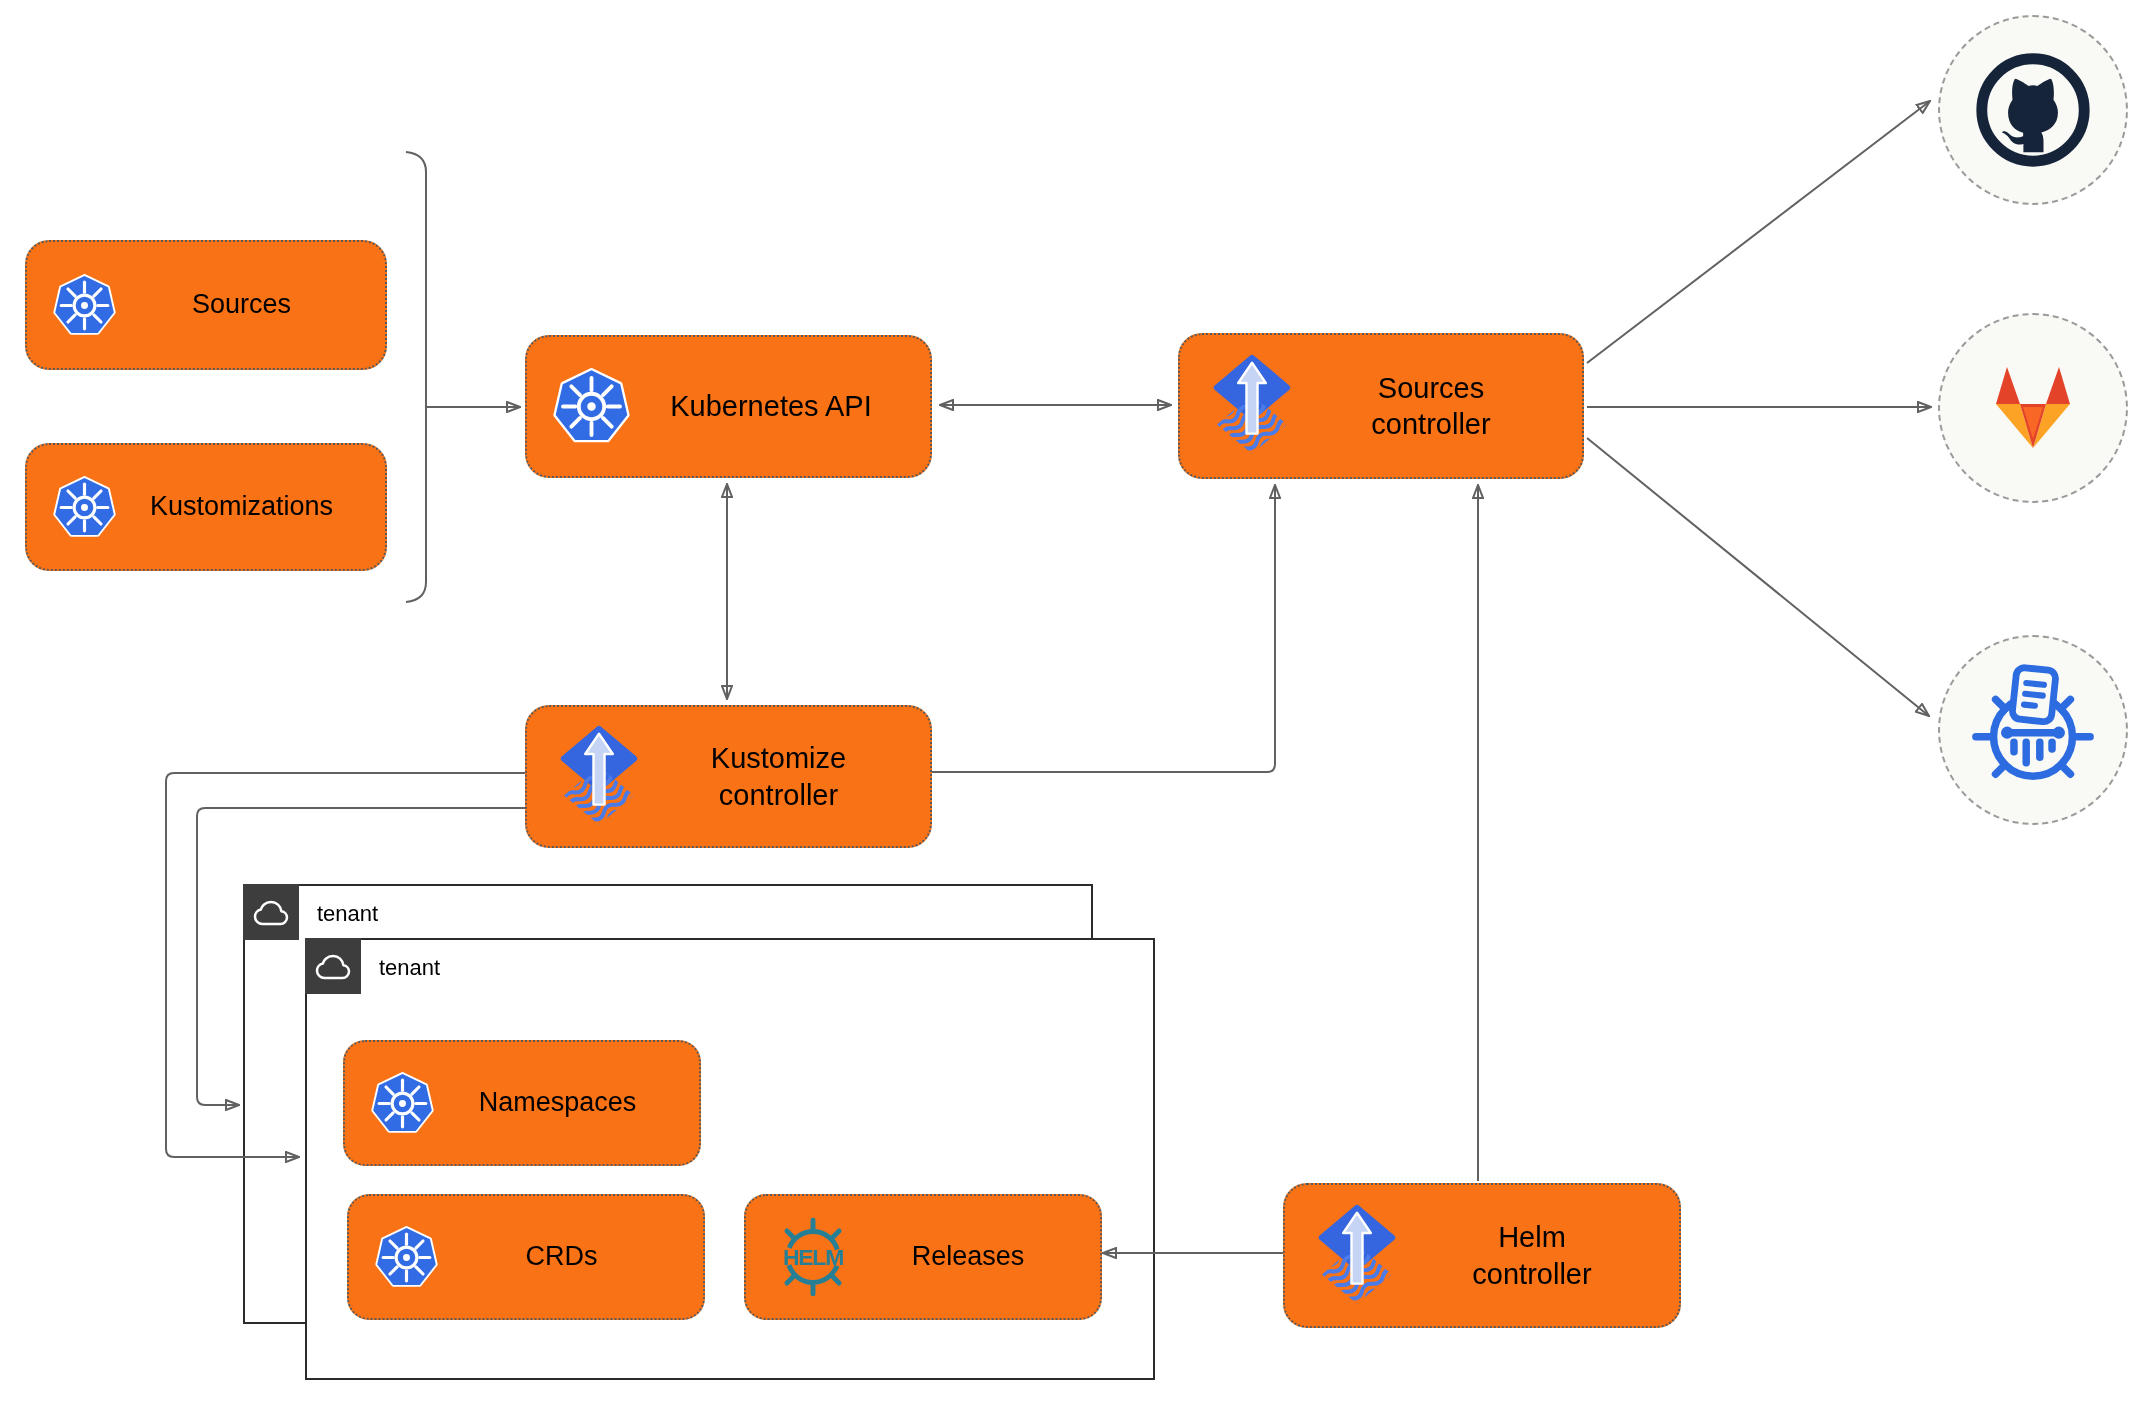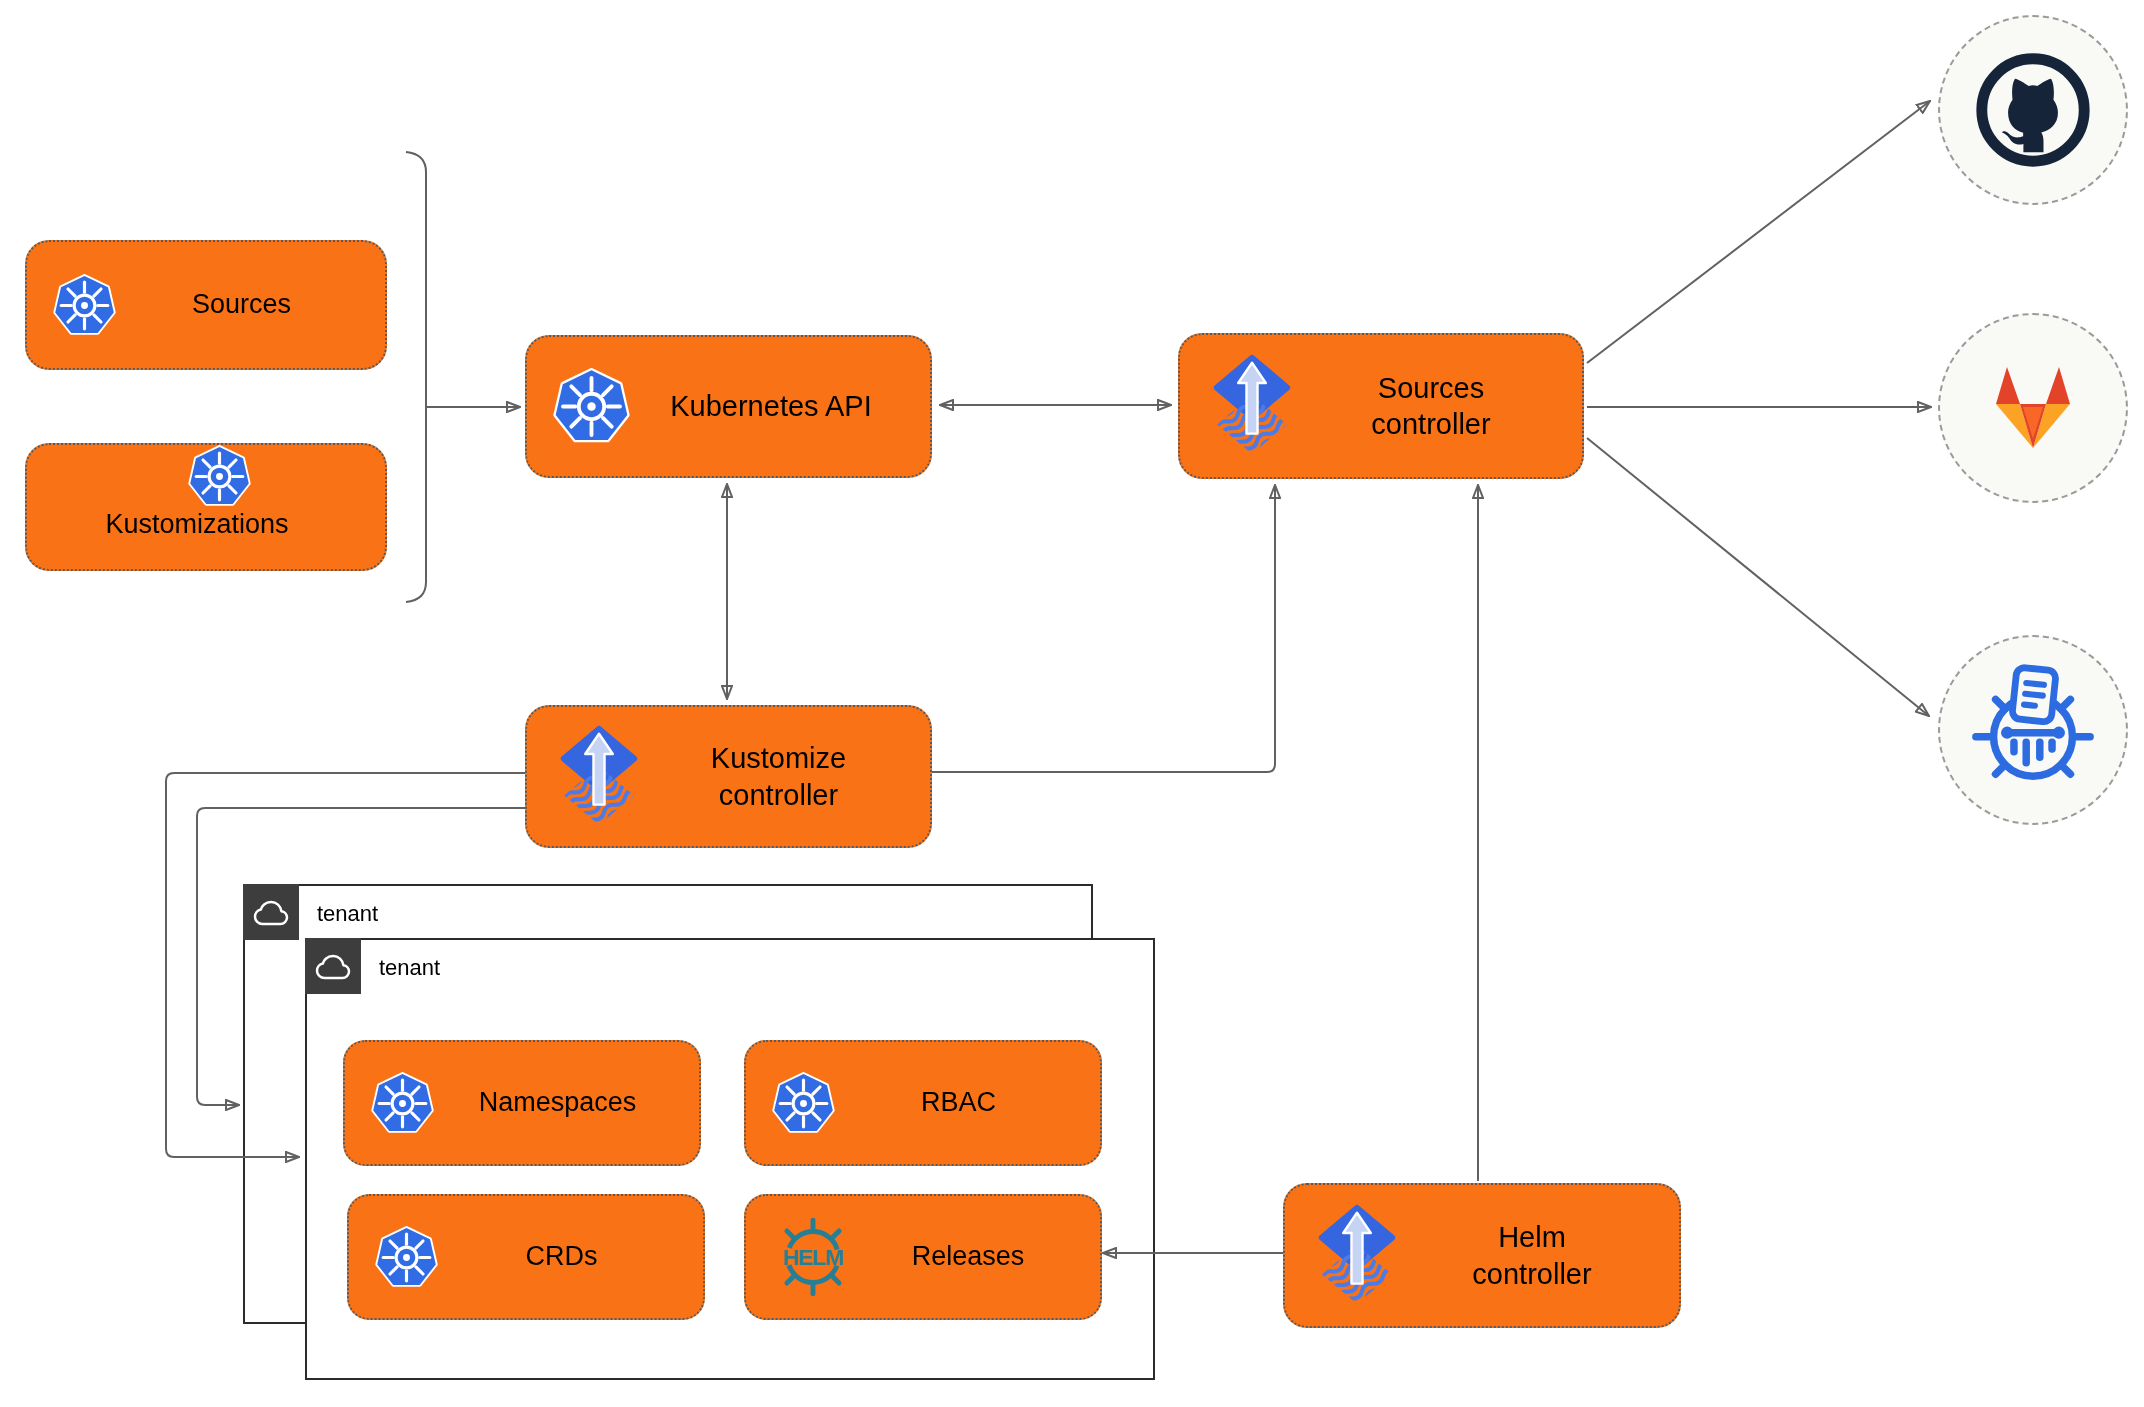--- a/index.html
+++ b/index.html
@@ -74,40 +74,20 @@
               <line x1="64.9" y1="35.1" x2="76.2" y2="23.8"></line>
               <line x1="35.1" y1="35.1" x2="23.8" y2="23.8"></line>
               <line x1="64.9" y1="64.9" x2="76.2" y2="76.2"></line>
               <line x1="35.1" y1="64.9" x2="23.8" y2="76.2"></line>
             </g>
             <circle cx="50" cy="50" r="5.5" fill="#ffffff"></circle>
           </svg>
         </span>
       <span class="lbl">Namespaces</span>
     </div>
-    <div class="node" style="left:437px;top:100px;width:358px;height:126px;border-radius:22px;">
-      <span class="ic ic-k8s">
-          <svg viewBox="0 0 100 100">
-            <polygon points="50,3 87.3,21 96.5,61 71,93.5 29,93.5 3.5,61 12.7,21" fill="#326ce5" stroke="#ffffff" stroke-width="6" stroke-linejoin="round" paint-order="stroke"></polygon>
-            <g stroke="#ffffff" stroke-width="5" stroke-linecap="round" fill="none">
-              <circle cx="50" cy="50" r="16.5"></circle>
-              <line x1="50" y1="29" x2="50" y2="13"></line>
-              <line x1="50" y1="71" x2="50" y2="87"></line>
-              <line x1="29" y1="50" x2="13" y2="50"></line>
-              <line x1="71" y1="50" x2="87" y2="50"></line>
-              <line x1="64.9" y1="35.1" x2="76.2" y2="23.8"></line>
-              <line x1="35.1" y1="35.1" x2="23.8" y2="23.8"></line>
-              <line x1="64.9" y1="64.9" x2="76.2" y2="76.2"></line>
-              <line x1="35.1" y1="64.9" x2="23.8" y2="76.2"></line>
-            </g>
-            <circle cx="50" cy="50" r="5.5" fill="#ffffff"></circle>
-          </svg>
-        </span>
-      <span class="lbl">RBAC</span>
-    </div>
     <div class="node" style="left:40px;top:254px;width:358px;height:126px;border-radius:22px;">
       <span class="ic ic-k8s">
           <svg viewBox="0 0 100 100">
             <polygon points="50,3 87.3,21 96.5,61 71,93.5 29,93.5 3.5,61 12.7,21" fill="#326ce5" stroke="#ffffff" stroke-width="6" stroke-linejoin="round" paint-order="stroke"></polygon>
             <g stroke="#ffffff" stroke-width="5" stroke-linecap="round" fill="none">
               <circle cx="50" cy="50" r="16.5"></circle>
               <line x1="50" y1="29" x2="50" y2="13"></line>
               <line x1="50" y1="71" x2="50" y2="87"></line>
               <line x1="29" y1="50" x2="13" y2="50"></line>
               <line x1="71" y1="50" x2="87" y2="50"></line>
@@ -154,21 +134,21 @@
             <line x1="35.1" y1="35.1" x2="23.8" y2="23.8"></line>
             <line x1="64.9" y1="64.9" x2="76.2" y2="76.2"></line>
             <line x1="35.1" y1="64.9" x2="23.8" y2="76.2"></line>
           </g>
           <circle cx="50" cy="50" r="5.5" fill="#ffffff"></circle>
         </svg>
       </span>
     <span class="lbl">Sources</span>
   </div>
 
-  <div class="node" style="left:25px;top:443px;width:362px;height:128px;flex-direction:column;">
+  <div class="node" style="left:25px;top:443px;width:362px;height:128px;">
     <span class="ic ic-k8s">
         <svg viewBox="0 0 100 100">
           <polygon points="50,3 87.3,21 96.5,61 71,93.5 29,93.5 3.5,61 12.7,21" fill="#326ce5" stroke="#ffffff" stroke-width="6" stroke-linejoin="round" paint-order="stroke"></polygon>
           <g stroke="#ffffff" stroke-width="5" stroke-linecap="round" fill="none">
             <circle cx="50" cy="50" r="16.5"></circle>
             <line x1="50" y1="29" x2="50" y2="13"></line>
             <line x1="50" y1="71" x2="50" y2="87"></line>
             <line x1="29" y1="50" x2="13" y2="50"></line>
             <line x1="71" y1="50" x2="87" y2="50"></line>
             <line x1="64.9" y1="35.1" x2="76.2" y2="23.8"></line>

